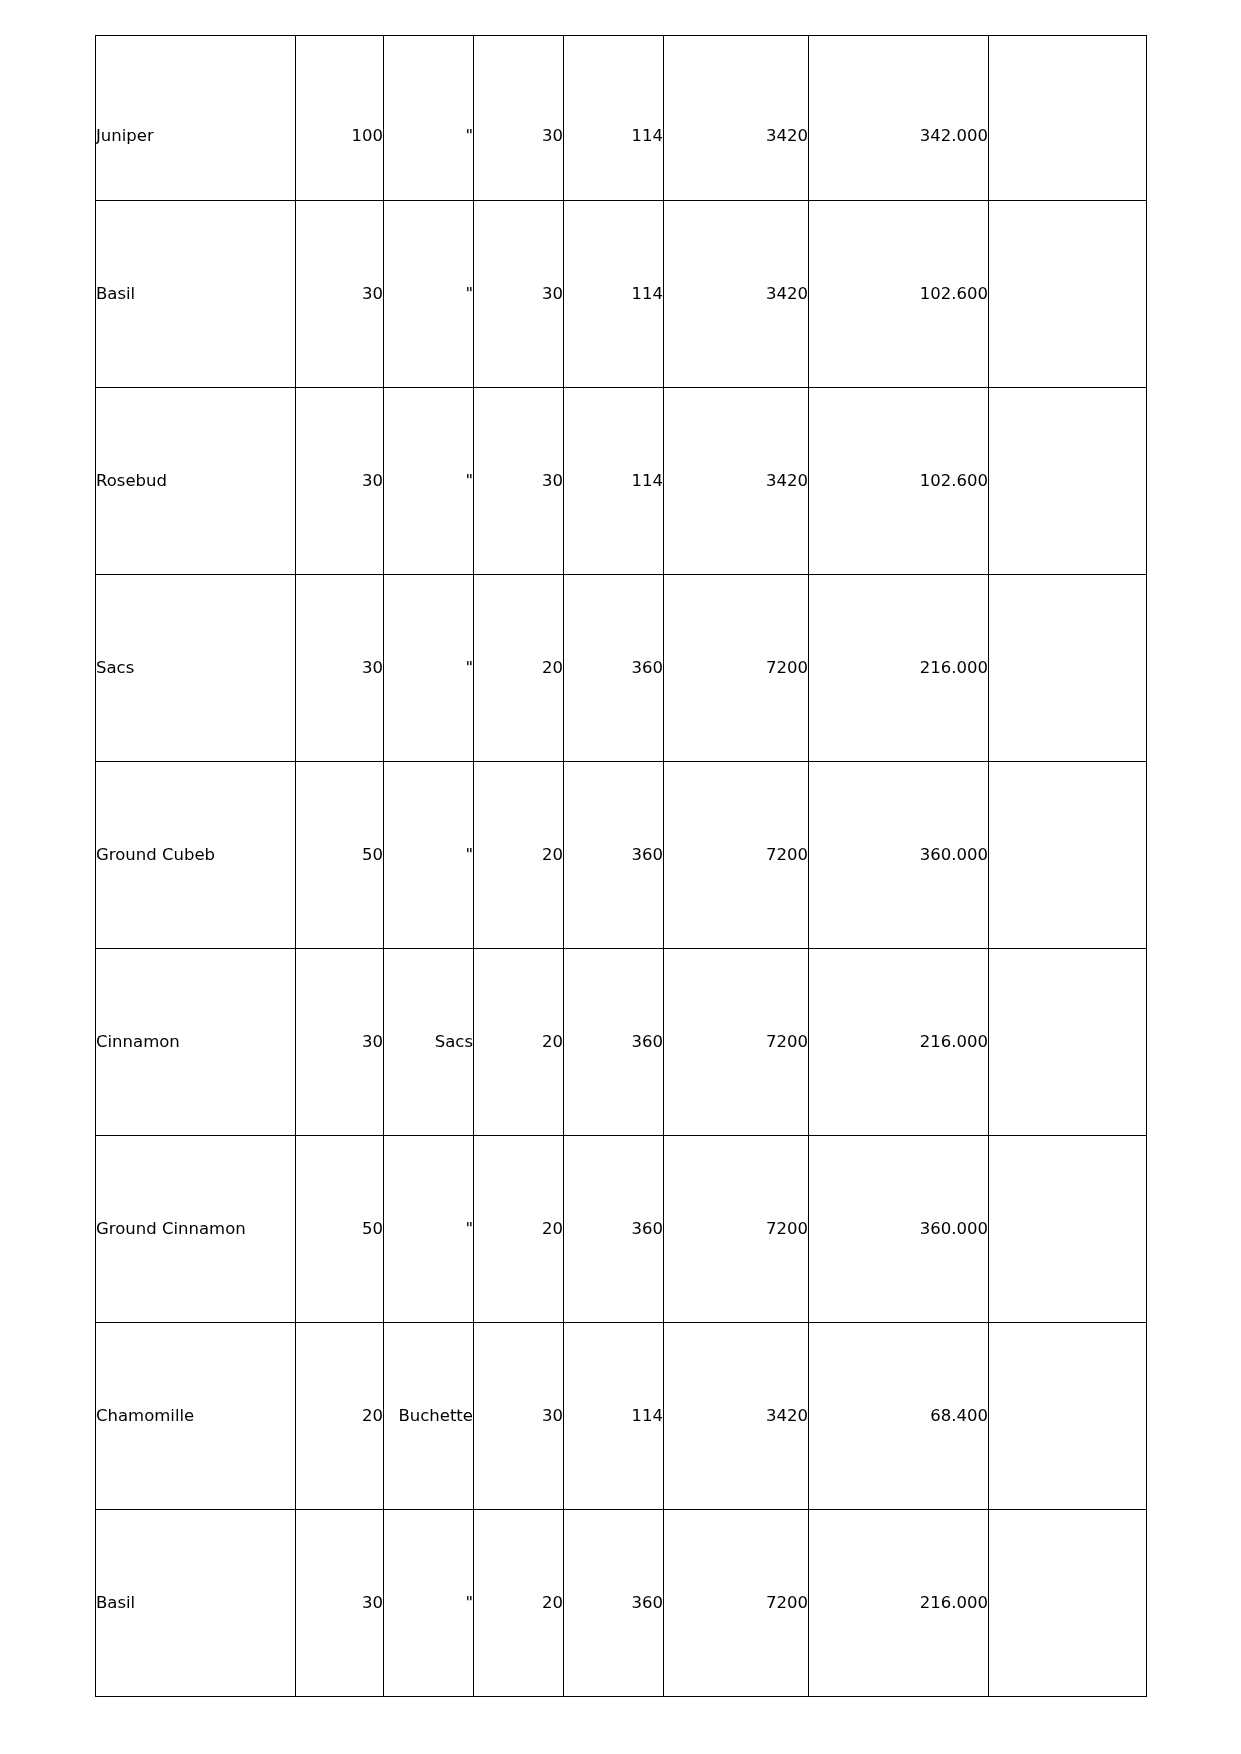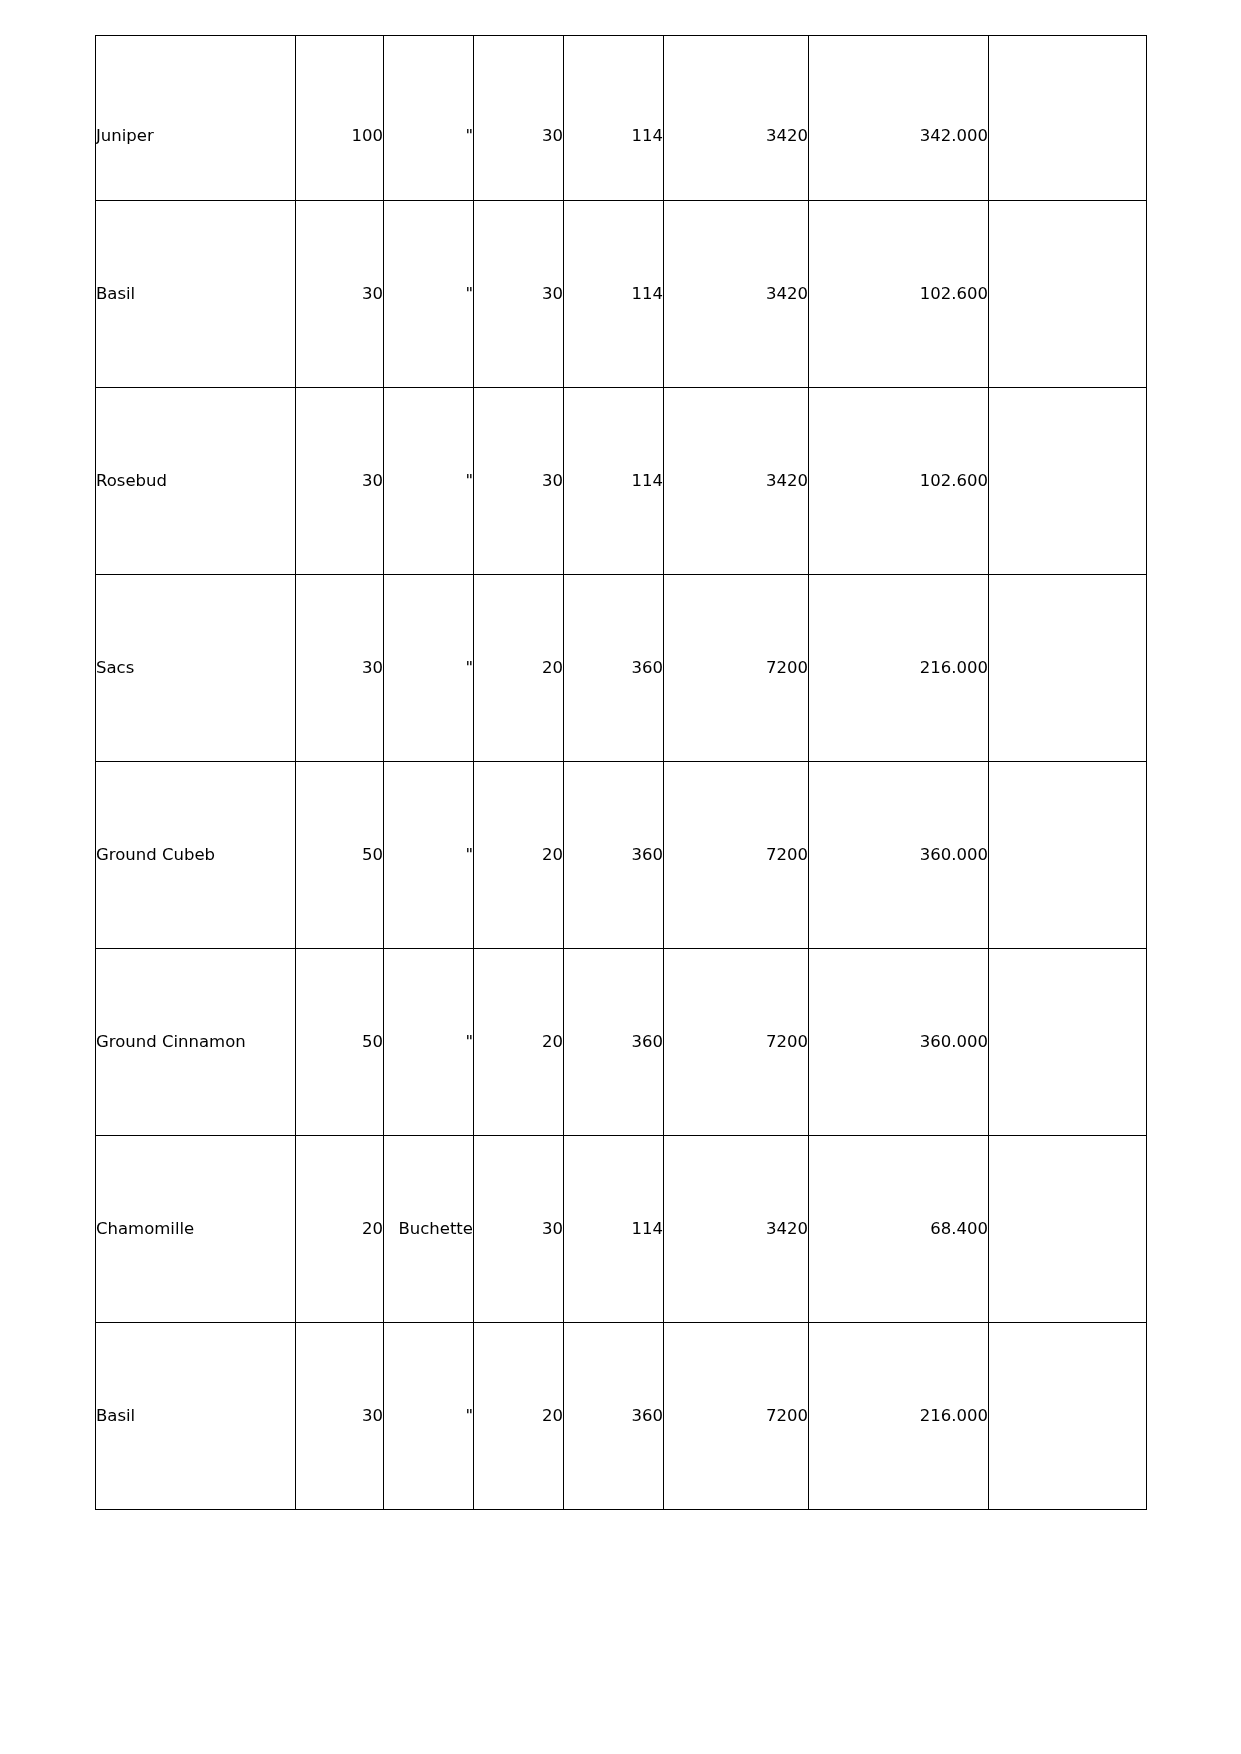--- a/index.html
+++ b/index.html
@@ -135,20 +135,30 @@
           <td class="name">Ground Cubeb</td>
           <td class="num">50</td>
           <td class="ctr">"</td>
           <td class="num">20</td>
           <td class="num">360</td>
           <td class="num">7200</td>
           <td class="num">360.000</td>
           <td class="blank"></td>
         </tr>
         <tr>
+          <td class="name">Cinnamon</td>
+          <td class="num">30</td>
+          <td class="ctr">Sacs</td>
+          <td class="num">20</td>
+          <td class="num">360</td>
+          <td class="num">7200</td>
+          <td class="num">216.000</td>
+          <td class="blank"></td>
+        </tr>
+        <tr>
           <td class="name">Ground Cinnamon</td>
           <td class="num">50</td>
           <td class="ctr">"</td>
           <td class="num">20</td>
           <td class="num">360</td>
           <td class="num">7200</td>
           <td class="num">360.000</td>
           <td class="blank"></td>
         </tr>
         <tr>

